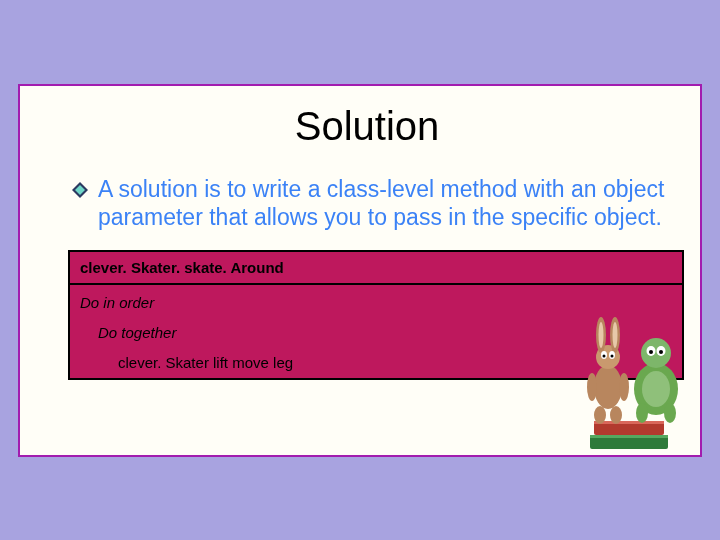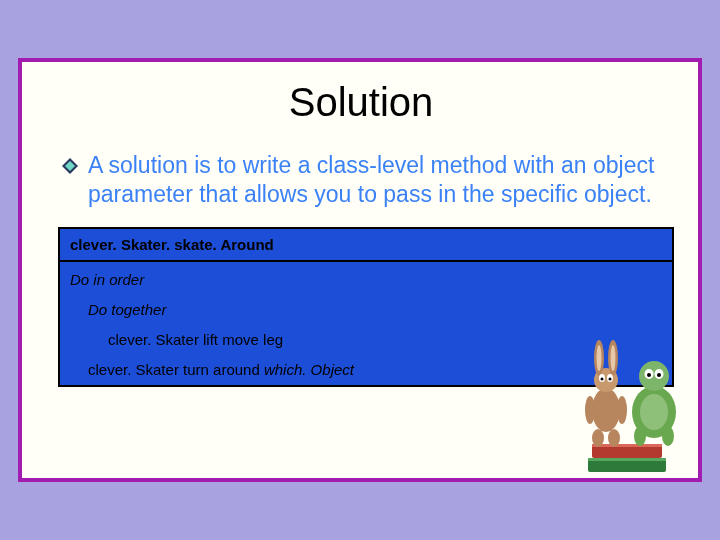--- a/index.html
+++ b/index.html
@@ -6,25 +6,25 @@
   html, body { width: 720px; height: 540px; overflow: hidden; }
   body {
     background: #a8a3e0;
     font-family: Arial, Helvetica, sans-serif;
     display: flex;
     align-items: center;
     justify-content: center;
   }
   .slide {
     width: 684px;
-    height: 424px;
+    height: 373px;
     background: #fffef7;
-    border: 4px solid #a21caf;
+    border: 2px solid #a21caf;
     position: relative;
-    padding: 18px 34px 20px 36px;
+    padding: 18px 34px 20px 48px;
   }
   .title {
     font-size: 40px;
     font-weight: 400;
     text-align: center;
     margin-bottom: 26px;
     color: #000;
     font-family: Arial, sans-serif;
   }
   .body-row {
@@ -39,21 +39,21 @@
     margin-top: 7px;
     margin-right: 10px;
   }
   .body-text {
     font-size: 23px;
     line-height: 1.25;
     color: #3b82f6;
   }
   .code-box {
     border: 2px solid #000;
-    background: #1d4ed8;
+    background: #be185d;
     padding: 0;
     width: 616px;
     margin-left: 0;
   }
   .code-line {
     font-family: Arial, sans-serif;
     font-size: 15px;
     padding: 7px 10px 7px 10px;
     color: #000;
   }
@@ -88,23 +88,20 @@
       <polygon points="8,3 13,8 8,13 3,8" fill="#6fd6c8"></polygon>
     </svg>
     <div class="body-text"> A solution is to write a class-level method with an object parameter that allows you to pass in the specific object.</div>
   </div>
 
   <div class="code-box">
     <div class="code-line bold-line">clever. Skater. skate. Around</div>
     <div class="code-line divider pad-top em">Do in order</div>
     <div class="code-line ind1 em pad-top-sm">Do together</div>
     <div class="code-line ind2 pad-top-sm">clever. Skater lift move leg</div>
-    <div class="code-line ind3 pad-top-sm">
-      <span>clever. Skater turn around </span><span class="em">which. Object</span>
-    </div>
   </div>
 
   <svg class="decor" viewBox="0 0 160 160">
 
     <g>
       <rect x="60" y="130" width="70" height="14" rx="2" fill="#b23a2e"></rect>
       <rect x="60" y="130" width="70" height="3" fill="#d9675a"></rect>
       <rect x="56" y="144" width="78" height="14" rx="2" fill="#2e7a3a"></rect>
       <rect x="56" y="144" width="78" height="3" fill="#56a85f"></rect>
     </g>

